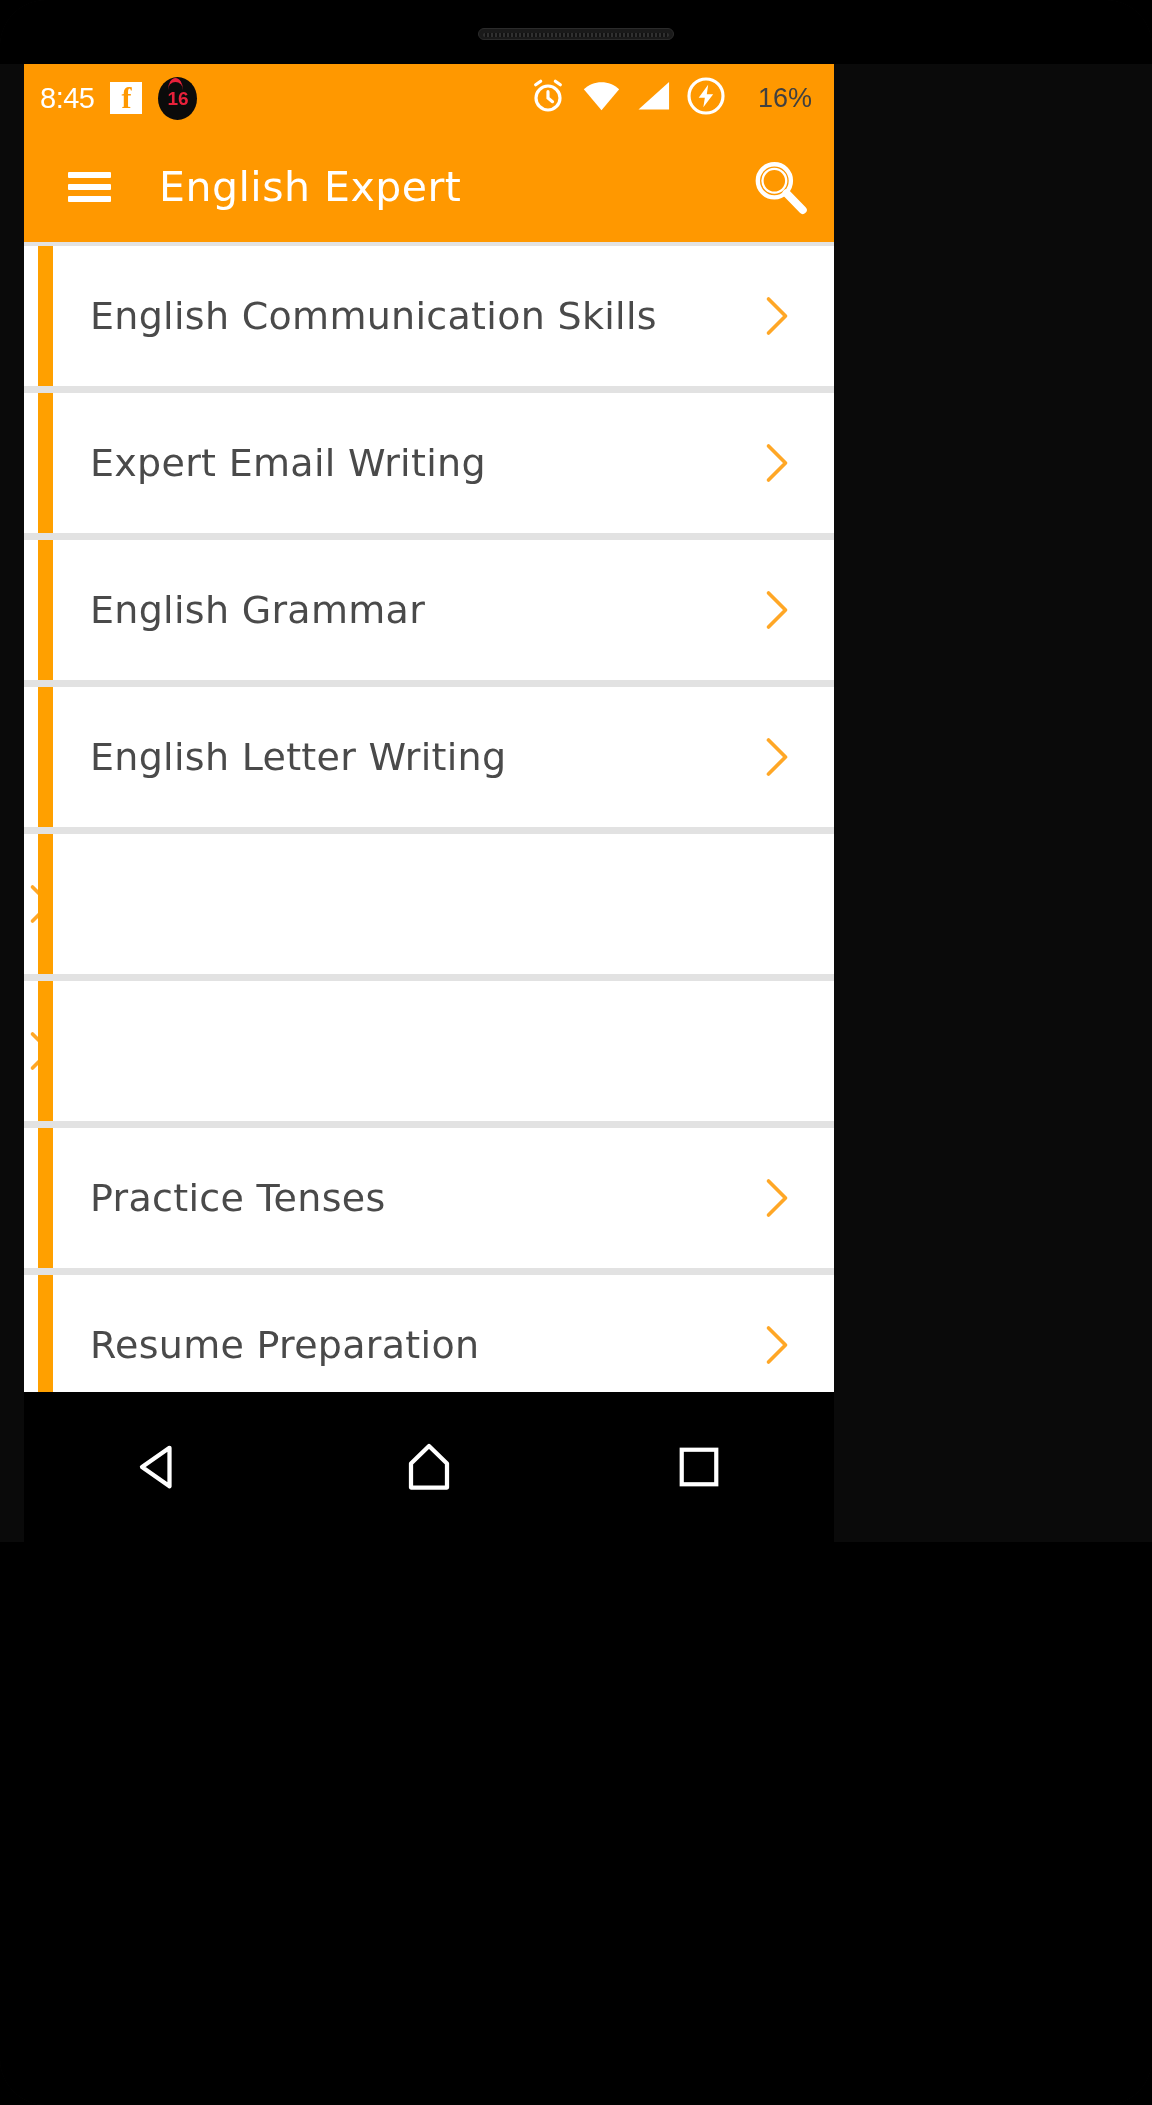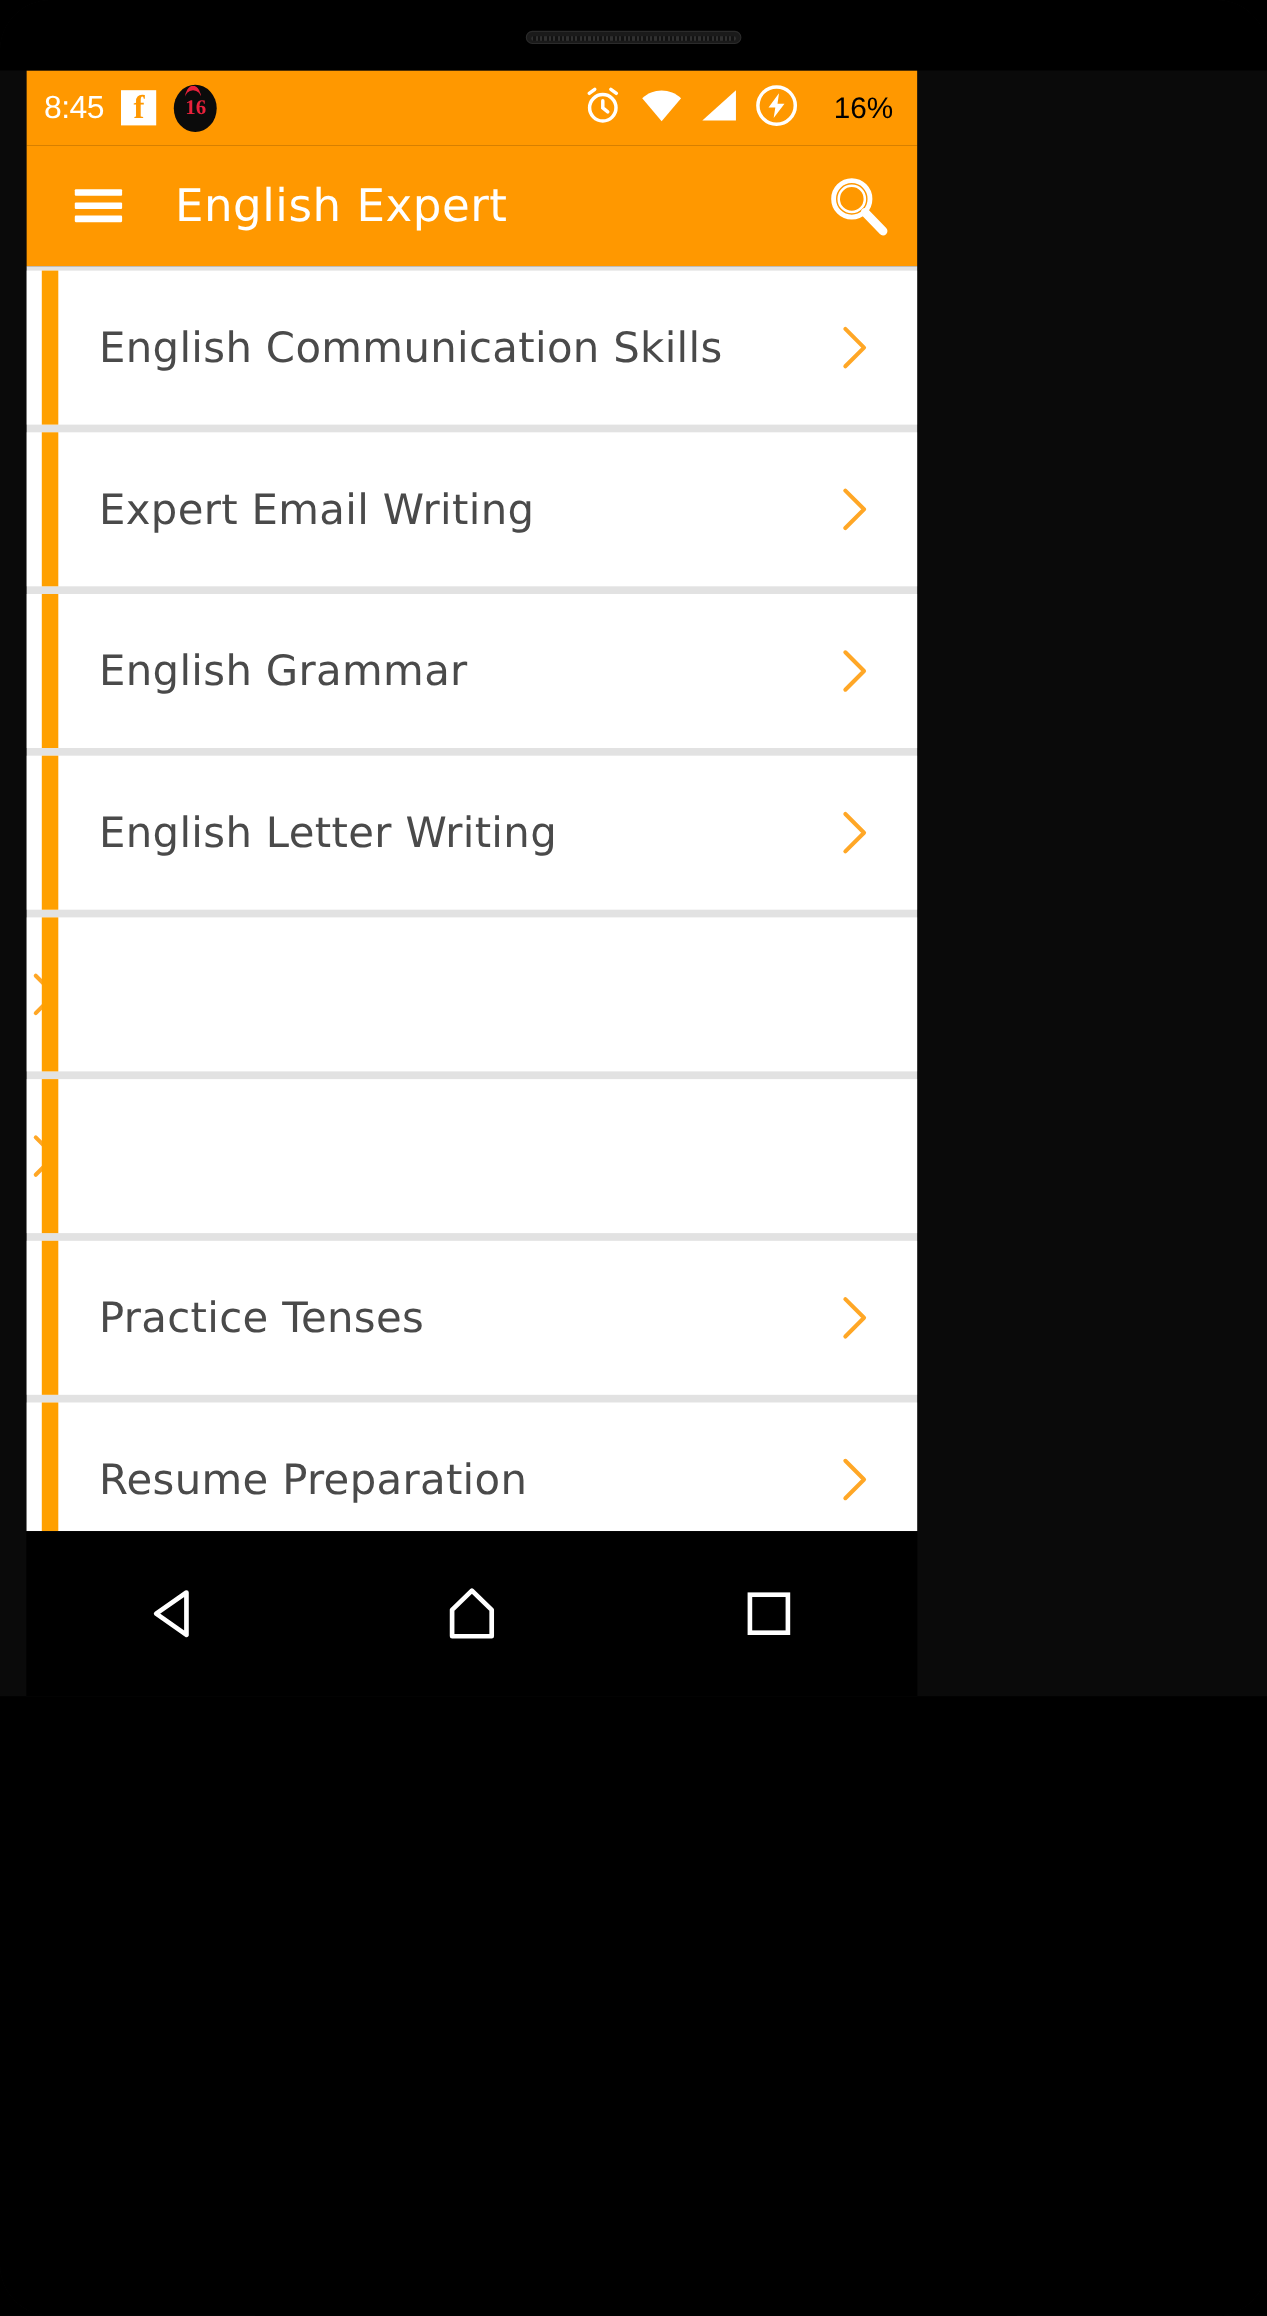--- a/index.html
+++ b/index.html
@@ -95,27 +95,27 @@
   #notif-badge::before {
     content: "";
     position: absolute;
     top: 1px; left: 10px;
     width: 15px; height: 8px;
     border-top: 4px solid #e8213b;
     border-radius: 50% 50% 0 0 / 100% 100% 0 0;
   }
   #notif-badge-count {
     color: #e8213b;
-    font-family: Liberation Serif, serif;
+    font-family: Liberation Sans, sans-serif;
     font-size: 19px;
     font-weight: bold;
     line-height: 1;
   }
   #battery-pct {
-    color: #000000;
+    color: #404040;
     font-family: "Liberation Sans", sans-serif;
     font-size: 27px;
     margin-left: 19px;
   }
 
   
   #app-bar {
     width: 810px; height: 110px;
     background: #FF9800;
     display: flex;

